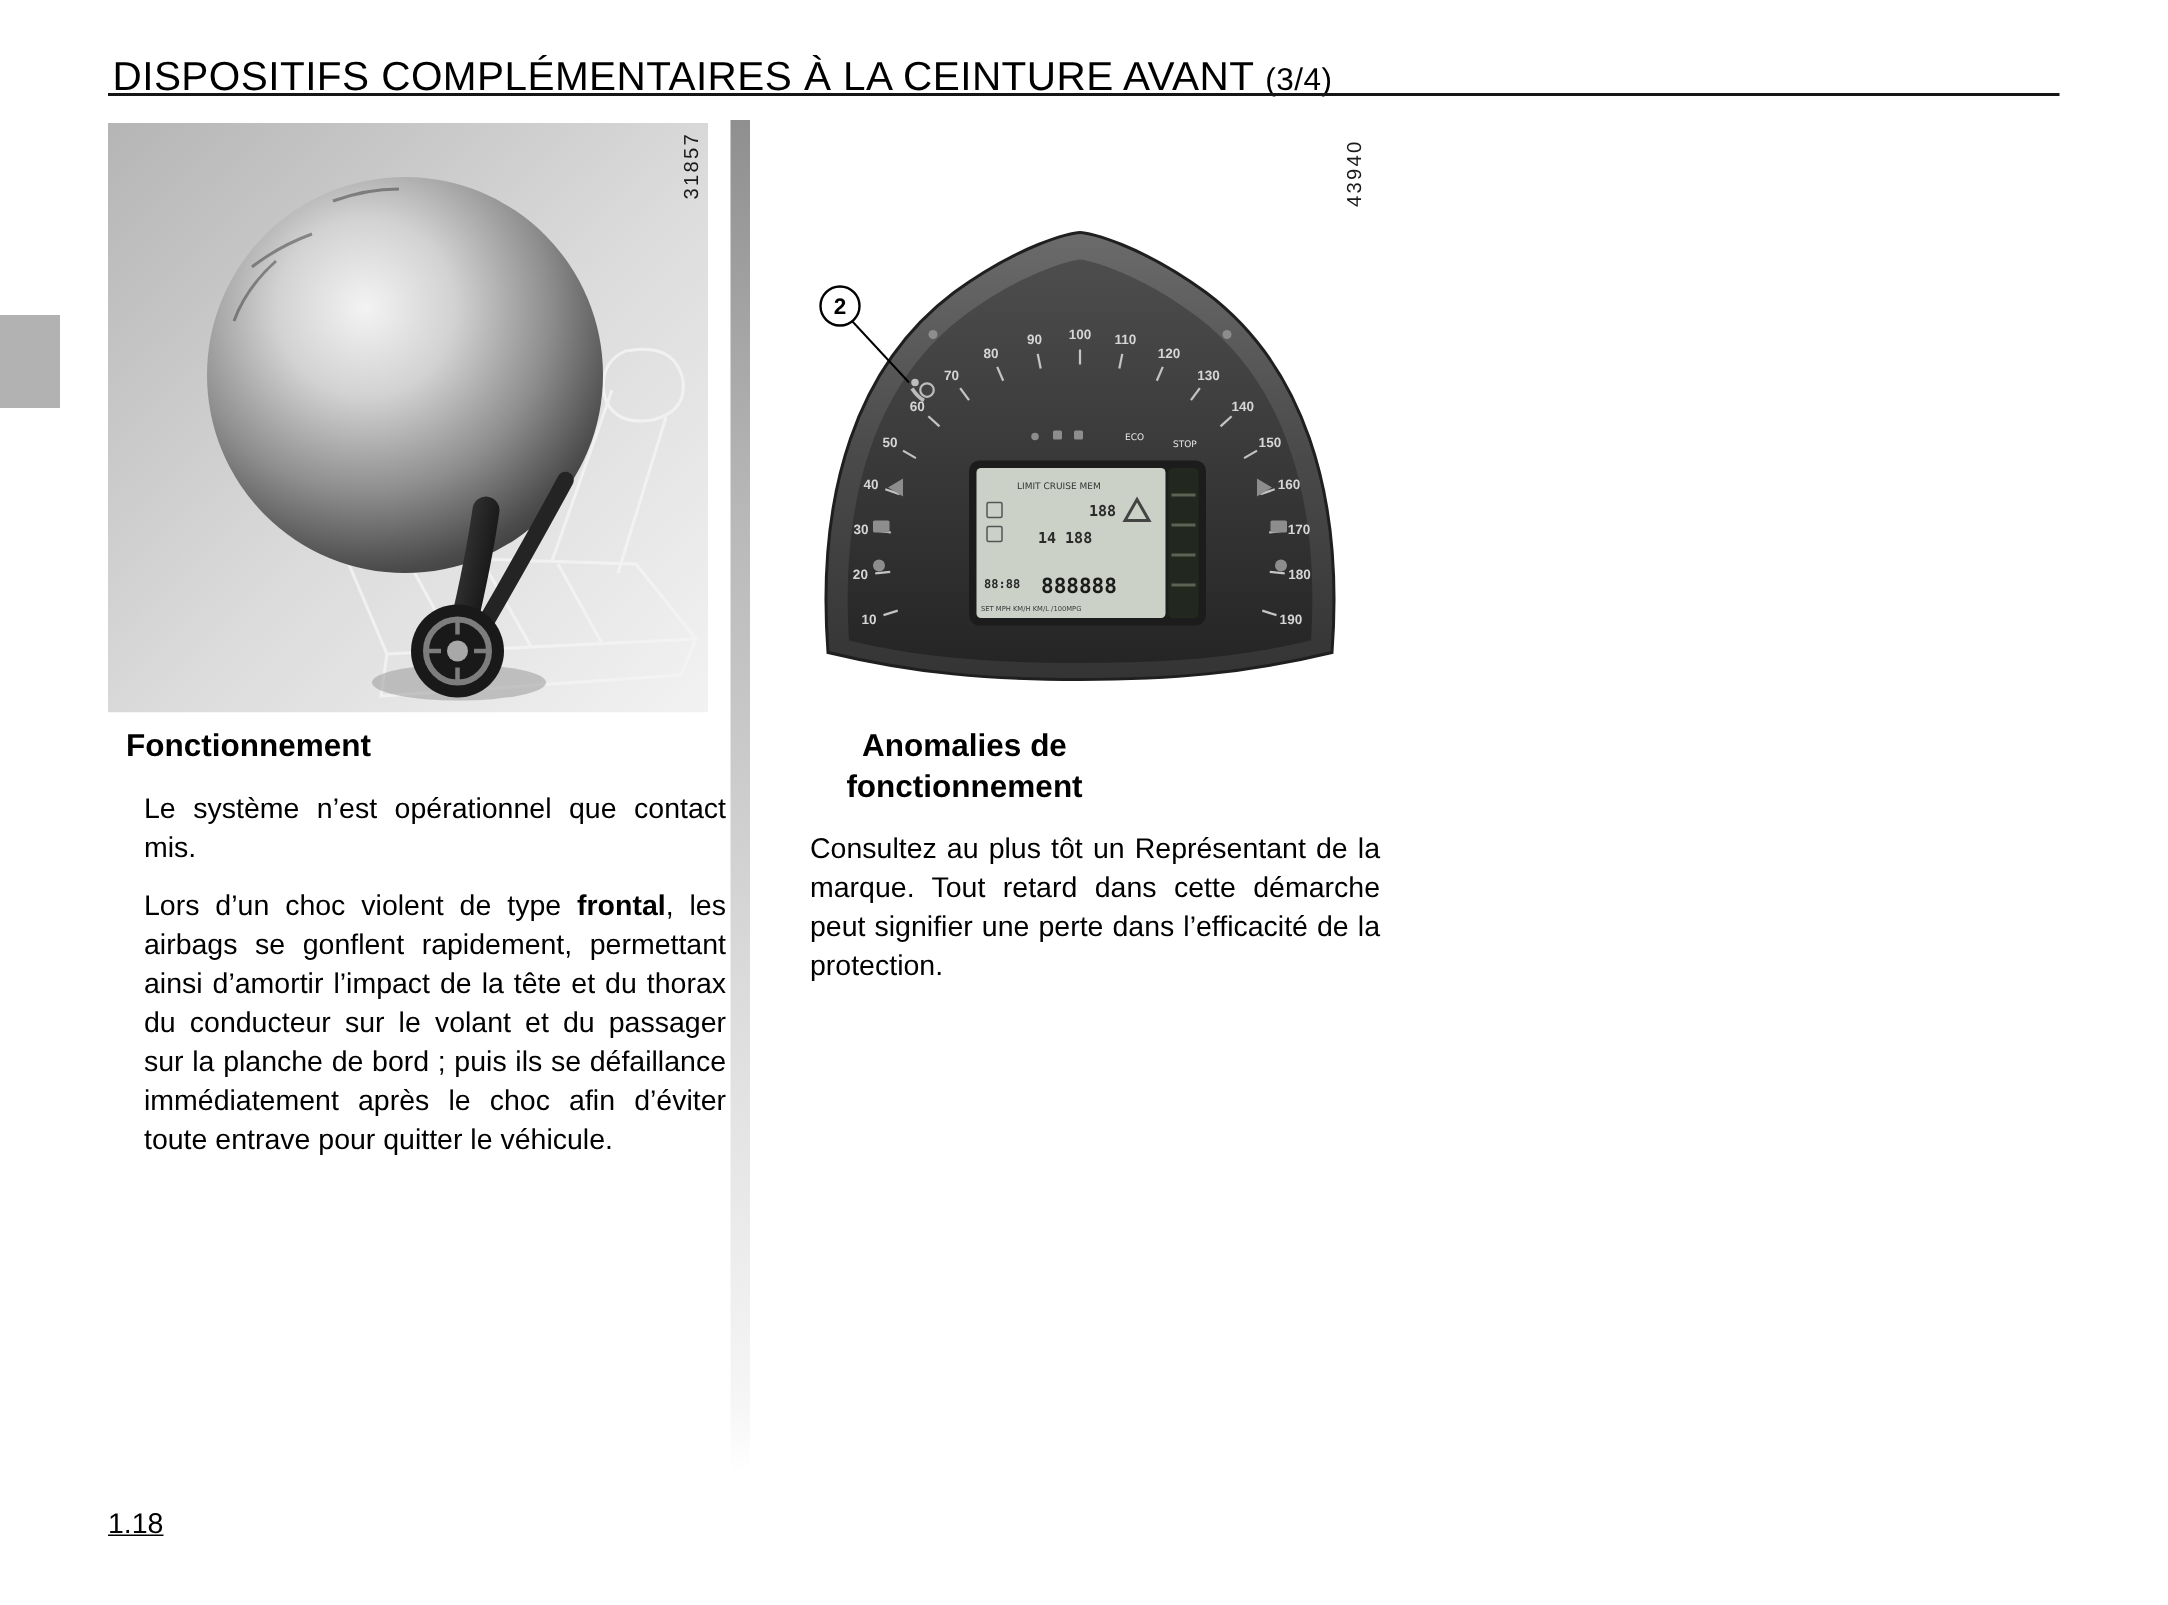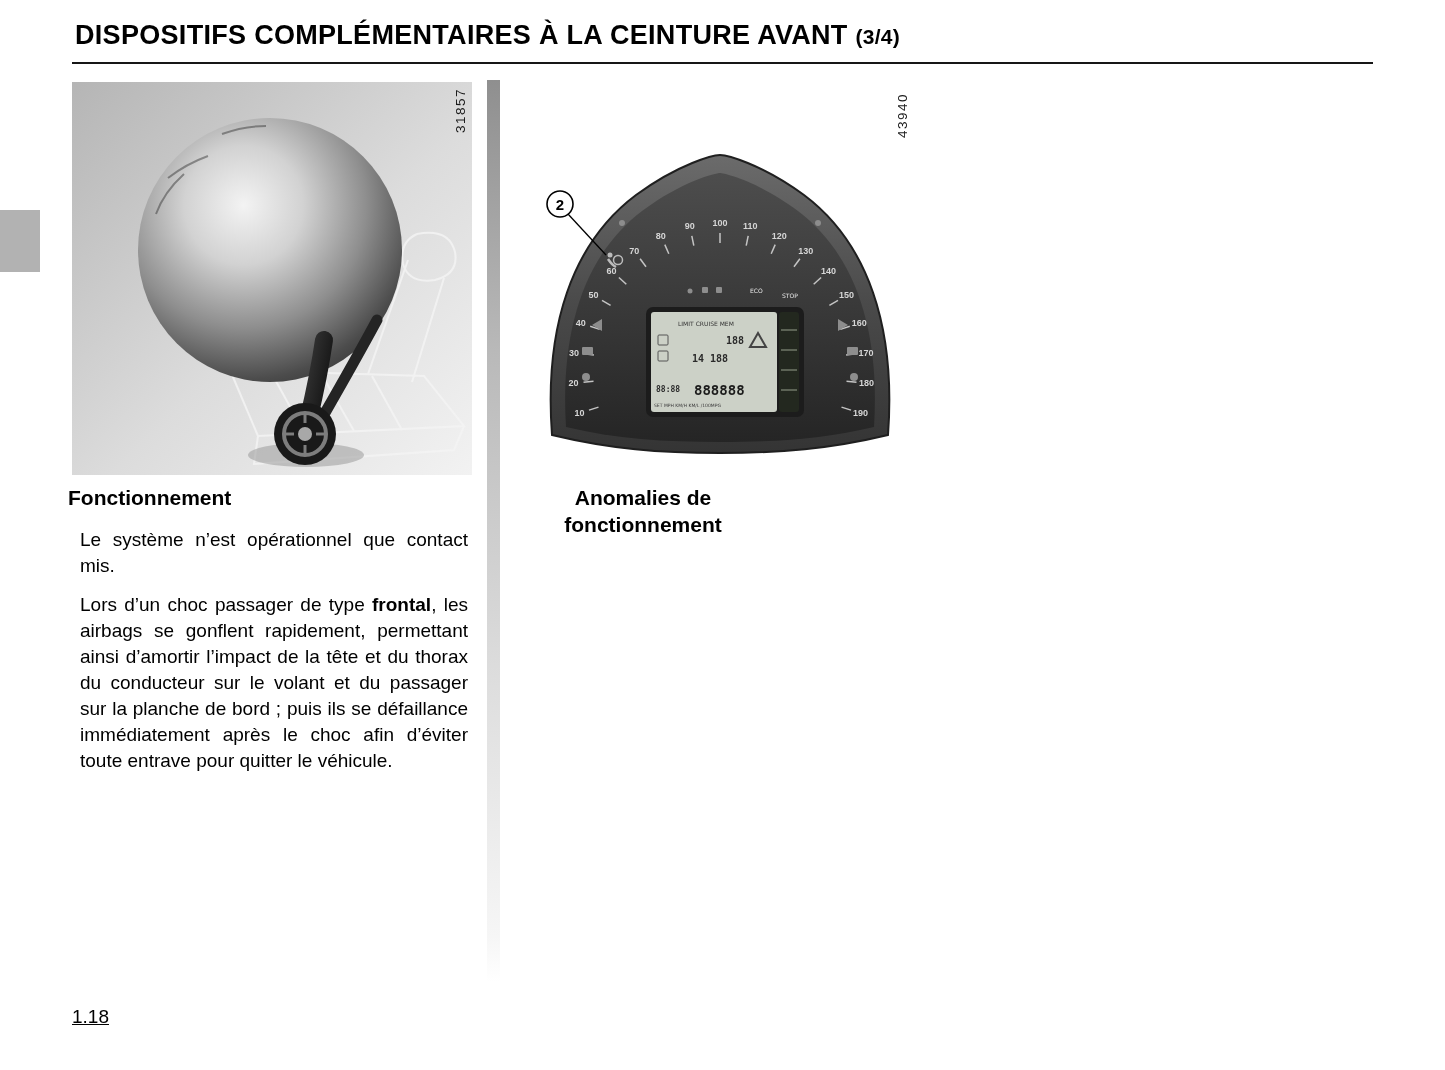--- a/index.html
+++ b/index.html
@@ -2,22 +2,22 @@
 <html><head>
 <meta charset="utf-8">
 <style>
   html,body{margin:0;padding:0;background:#ffffff;}
   .page{
     position:relative;width:1445px;height:1070px;background:#ffffff;
     font-family:"Liberation Sans",sans-serif;color:#000;overflow:hidden;
   }
   
   .title{
-    position:absolute;left:75px;top:20px;margin:0;
-    font-size:27px;font-weight:bold;letter-spacing:.3px;white-space:nowrap;
+    position:absolute;left:75px;top:36px;margin:0;
+    font-size:27px;font-weight:normal;letter-spacing:.3px;white-space:nowrap;
   }
   .title .suffix{font-size:21px;}
   .rule{position:absolute;left:72px;top:62px;width:1301px;height:2px;background:#161616;}
   
   .edge-tab{position:absolute;left:0;top:210px;width:40px;height:62px;background:#b2b2b2;}
   .sep-bar{
     position:absolute;left:487px;top:80px;width:13px;height:902px;
     background:linear-gradient(to bottom,#8f8f8f 0%,#b9b9b9 30%,#dcdcdc 65%,#f6f6f6 95%,#ffffff 100%);
   }
   .page-number{position:absolute;left:72px;top:1006px;font-size:19px;text-decoration:underline;}
@@ -26,21 +26,21 @@
   .fig-right{position:absolute;left:530px;top:85px;width:380px;height:380px;margin:0;background:#fff;}
   .fig-left svg,.fig-right svg{display:block;width:100%;height:100%;}
   .v-label{
     position:absolute;top:6px;right:4px;
     writing-mode:vertical-rl;transform:rotate(180deg);
     font-size:13.5px;letter-spacing:1.5px;color:#1a1a1a;
   }
   .v-label-right{right:0;top:8px;}
   
   .col{position:absolute;top:484px;}
-  .col-left{left:68px;width:400px;}
+  .col-left{left:84px;width:400px;}
   .col-right{left:528px;width:392px;}
   .col h2{margin:0 0 16px 0;font-size:21px;line-height:27px;font-weight:bold;}
   .col-right h2{width:230px;text-align:center;}
   .body-text{margin:0 0 13px 12px;font-size:19px;line-height:26px;text-align:justify;}
   .ref{font-weight:bold;font-style:italic;}
   .inline-icon{display:inline-block;width:42px;height:30px;vertical-align:-9px;margin:0 7px;}
   .inline-icon svg{display:block;width:100%;height:100%;}
   
   .speed-num{font:bold 9px "Liberation Sans",sans-serif;fill:#d6d6d6;text-anchor:middle;}
   .speed-tick{stroke:#c4c4c4;stroke-width:1.5;}
@@ -211,21 +211,22 @@
         <circle cx="30" cy="119" r="13" fill="#fff" stroke="#000" stroke-width="1.6"></circle>
         <text x="30" y="124.5" class="callout-num">2</text>
       </g>
     </svg>
     <span class="v-label v-label-right">43940</span>
   </figure>
 
   <section class="col col-left">
     <h2>Fonctionnement</h2>
     <p class="body-text">Le système n’est opérationnel que contact mis.</p>
-    <p class="body-text"><span>Lors d’un choc passager de type </span><b>frontal</b><span>, les airbags se gonflent rapidement, permettant ainsi d’amortir l’impact de la tête et du thorax du conducteur sur le volant et du passager sur la planche de bord ; puis ils se défaillance immédiatement après le choc afin d’éviter toute entrave pour quitter le véhicule.</span></p>
+    <p class="body-text"><span>Lors d’un choc violent de type </span><b>frontal</b><span>, les airbags se gonflent rapidement, permettant ainsi d’amortir l’impact de la tête et du thorax du conducteur sur le volant et du passager sur la planche de bord ; puis ils se défaillance immédiatement après le choc afin d’éviter toute entrave pour quitter le véhicule.</span></p>
   </section>
 
   <section class="col col-right">
     <h2>Anomalies de fonctionnement</h2>
+    <p class="body-text">Consultez au plus tôt un Représentant de la marque. Tout retard dans cette démarche peut signifier une perte dans l’efficacité de la protection.</p>
   </section>
 
   <div class="page-number">1.18</div>
 </div>
 
 </body></html>

